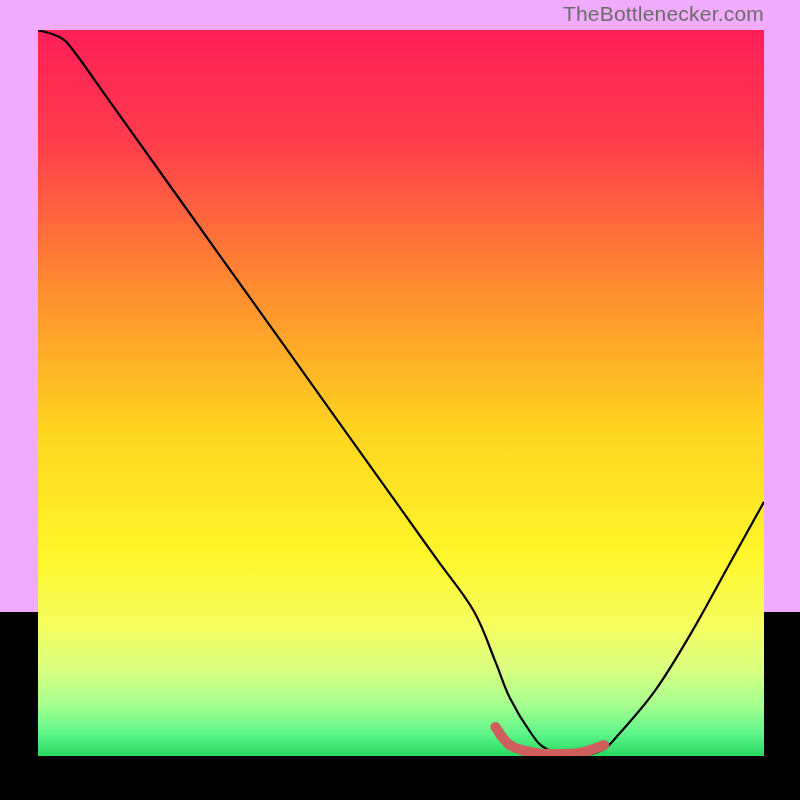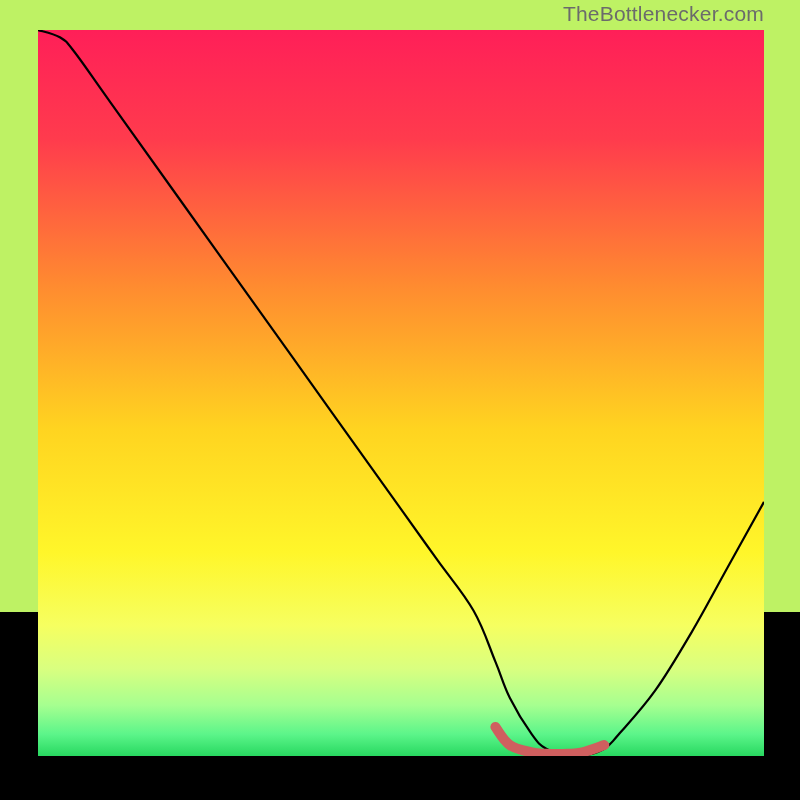--- a/index.html
+++ b/index.html
@@ -10,21 +10,21 @@
     background: #000;
     overflow: hidden;
     font-family: Arial, Helvetica, sans-serif;
   }
   .frame {
     position: absolute;
     left: 0;
     top: 0;
     width: 800px;
     height: 612px;
-    background: #bef264;
+    background: #f0abfc;
   }
   .plot {
     position: absolute;
     left: 38px;
     top: 30px;
     width: 726px;
     height: 726px;
     overflow: hidden;
   }
   .watermark {

